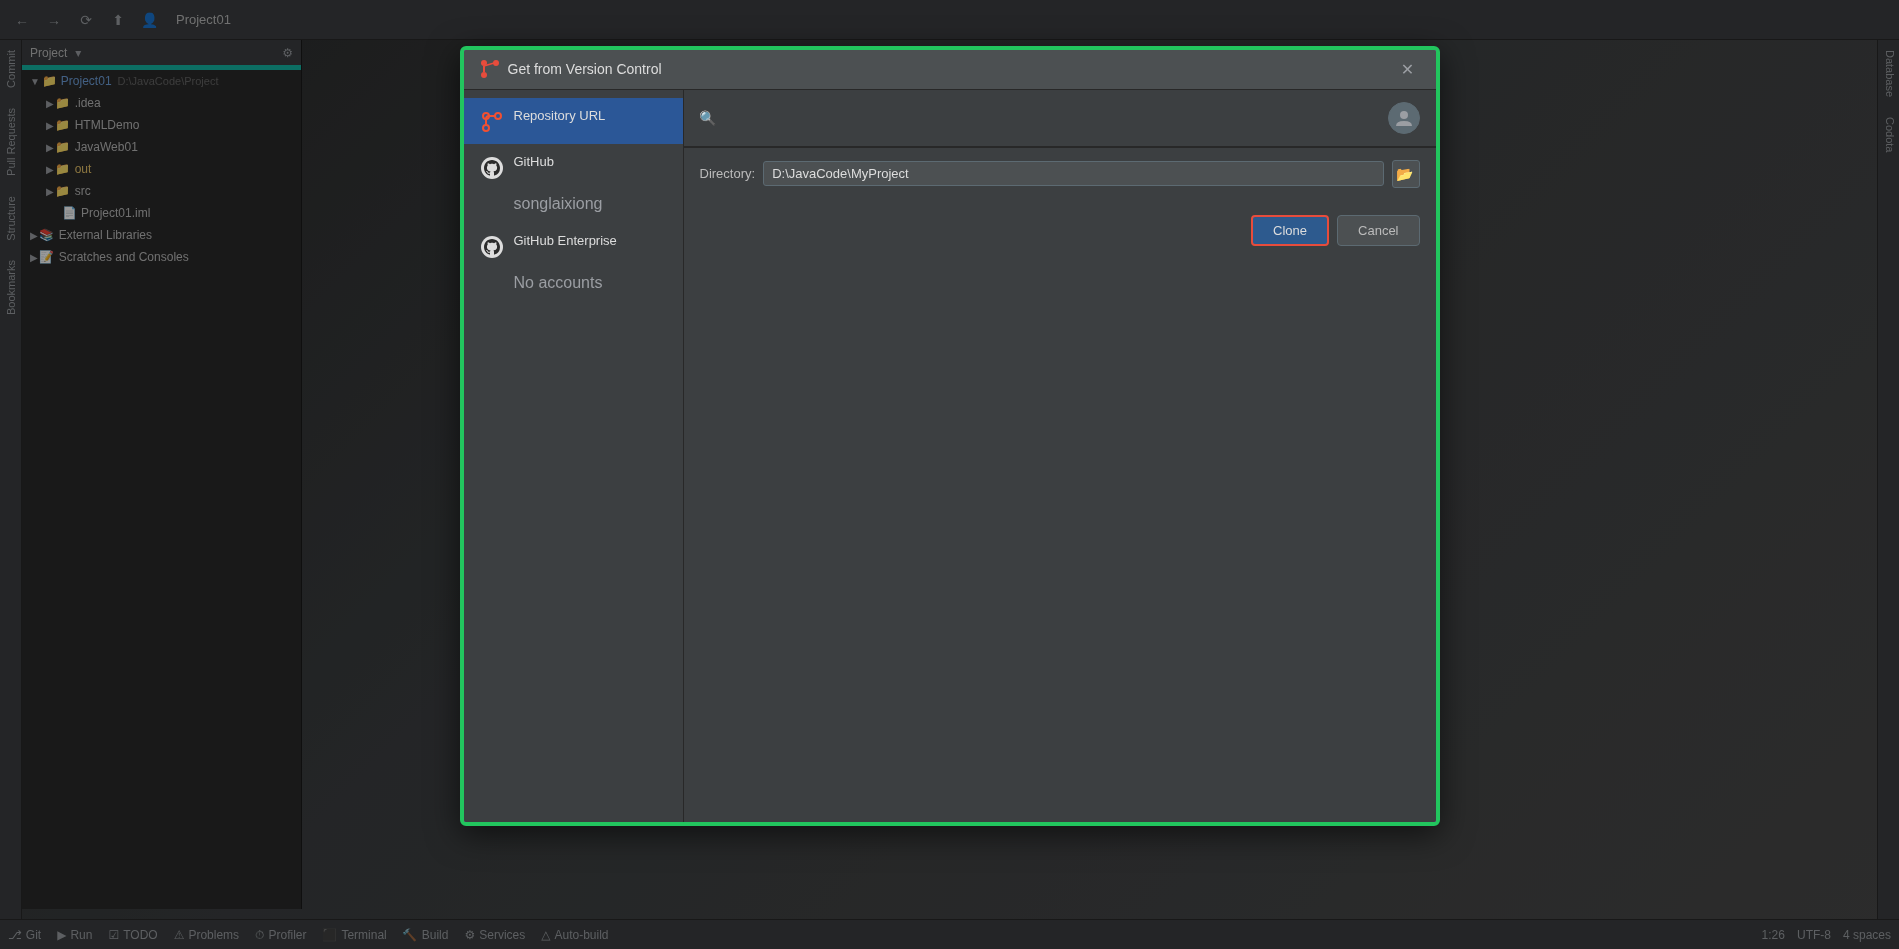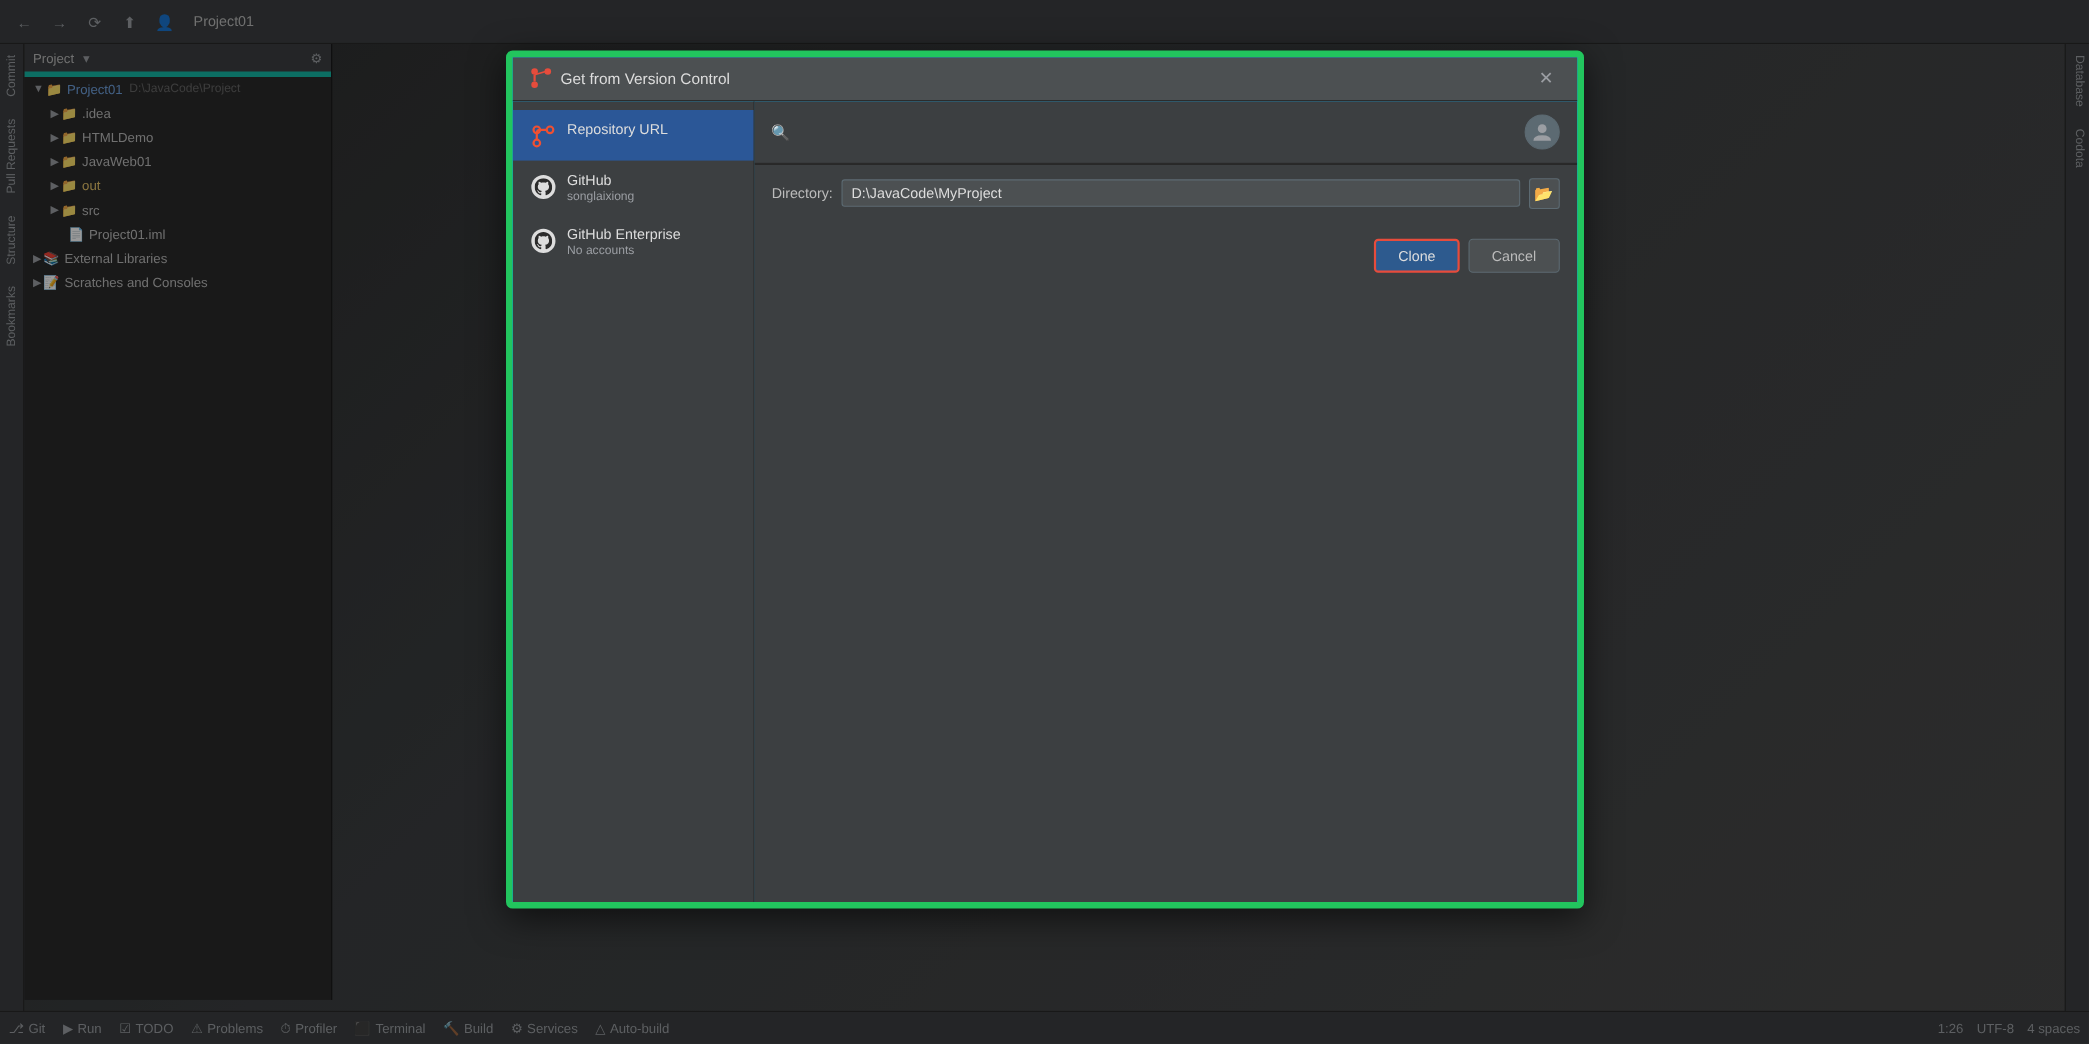--- a/index.html
+++ b/index.html
@@ -114,22 +114,22 @@
     }
 
     
     .dialog {
       position: absolute;
       top: 50%;
       left: 50%;
       transform: translate(-50%, -55%);
       width: 980px;
       height: 780px;
-      background: #0ea5e9;
-      border: 6px solid #22c55e;
+      background: #a21caf;
+      border: 4px solid #22c55e;
       border-radius: 6px;
       box-shadow: 0 8px 32px rgba(0,0,0,0.6);
       z-index: 20;
       display: flex;
       flex-direction: column;
       overflow: hidden;
     }
 
     .dialog-titlebar {
       height: 40px;
@@ -191,21 +191,21 @@
     .nav-item-icon {
       width: 24px; height: 24px;
       flex-shrink: 0;
       display: flex; align-items: center; justify-content: center;
       font-size: 18px;
       margin-top: 2px;
     }
 
     .nav-item-text { display: flex; flex-direction: column; gap: 2px; }
     .nav-item-title { font-size: 13px; color: #dddddd; font-weight: 500; }
-    .nav-item-subtitle { font-size: 11px; color: #9b9ea3; }
+    .nav-item-subtitle { font-size: 16px; color: #9b9ea3; margin-top: 24px; }
 
     
     .dialog-content {
       flex: 1;
       display: flex;
       flex-direction: column;
       background: #3c3f41;
       overflow: hidden;
     }
 

